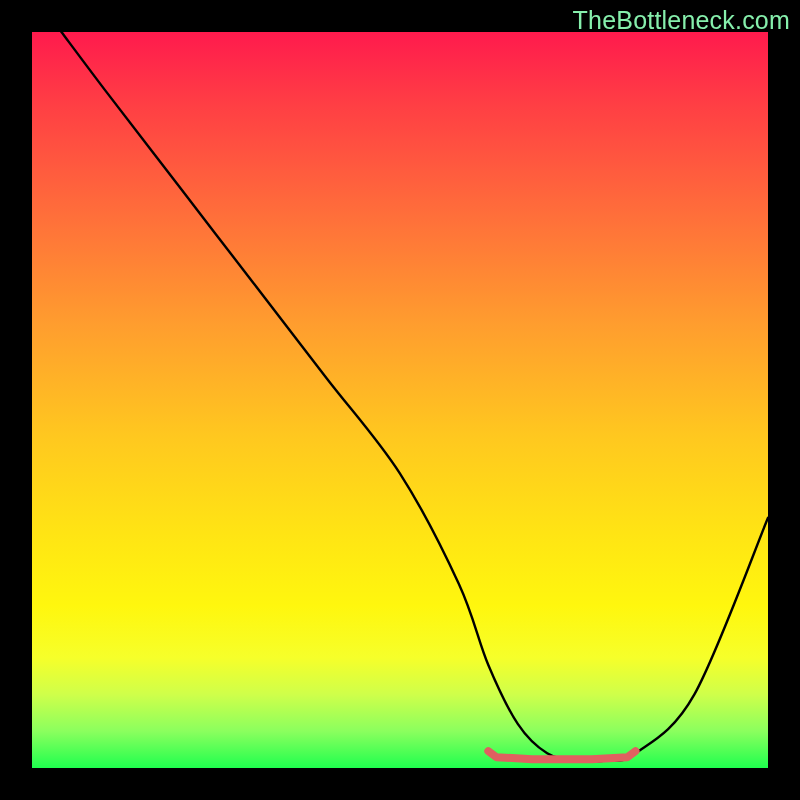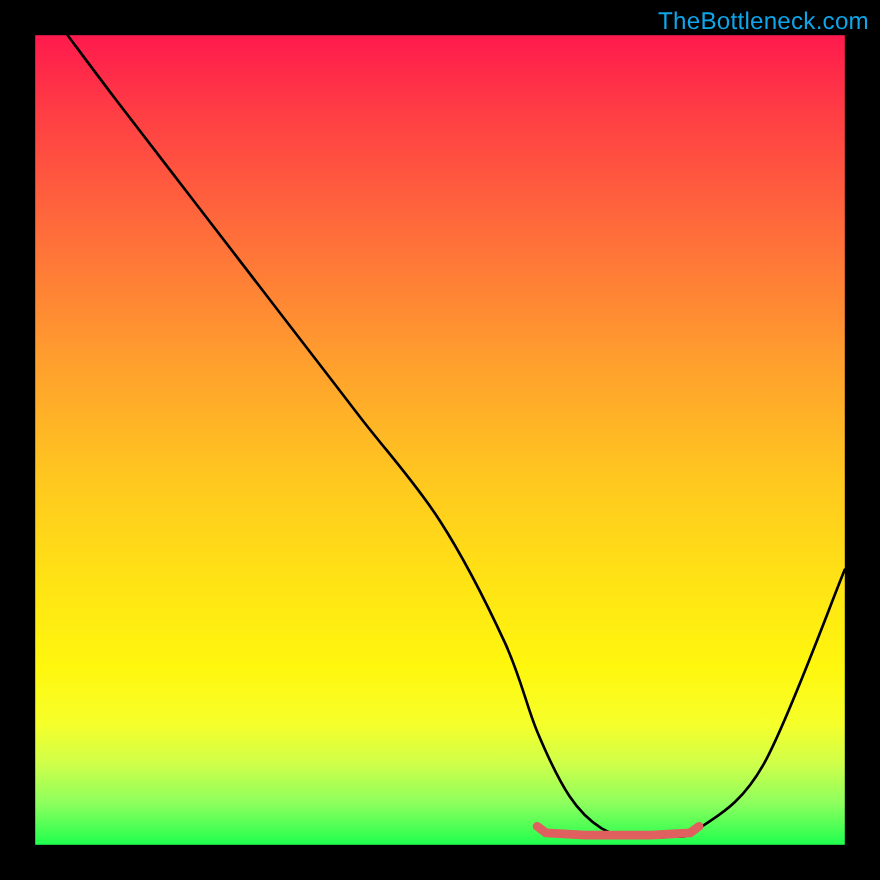--- a/index.html
+++ b/index.html
@@ -39,22 +39,22 @@
       #f6ff2a 85%,
       #cfff4a 90%,
       #8bff5e 95%,
       #1fff4e 100%
     );
   }
   .watermark {
     position: absolute;
     top: 6px;
     right: 10px;
-    color: #0ea5e9;
-    font-size: 22px;
+    color: #86efac;
+    font-size: 25px;
     font-weight: 500;
     letter-spacing: 0.2px;
     pointer-events: none;
   }
   svg.curve {
     position: absolute;
     left: 0;
     top: 0;
     width: 736px;
     height: 736px;

